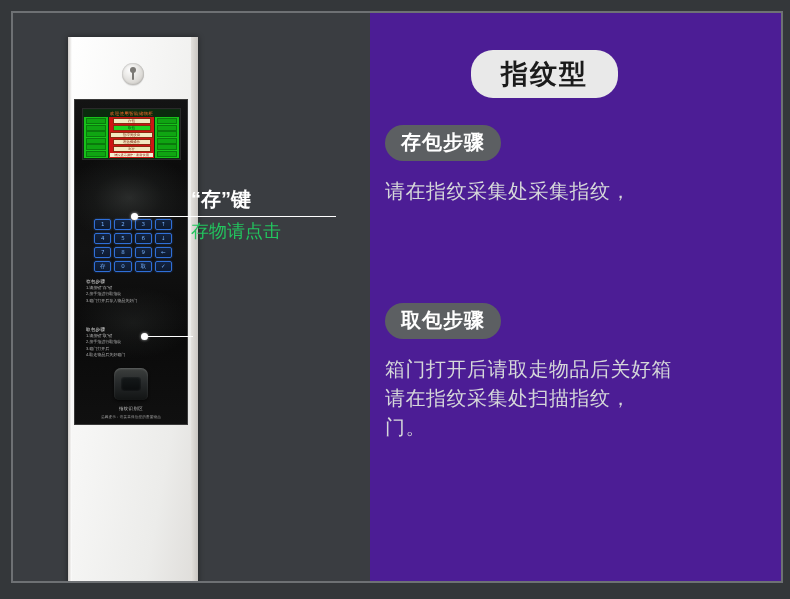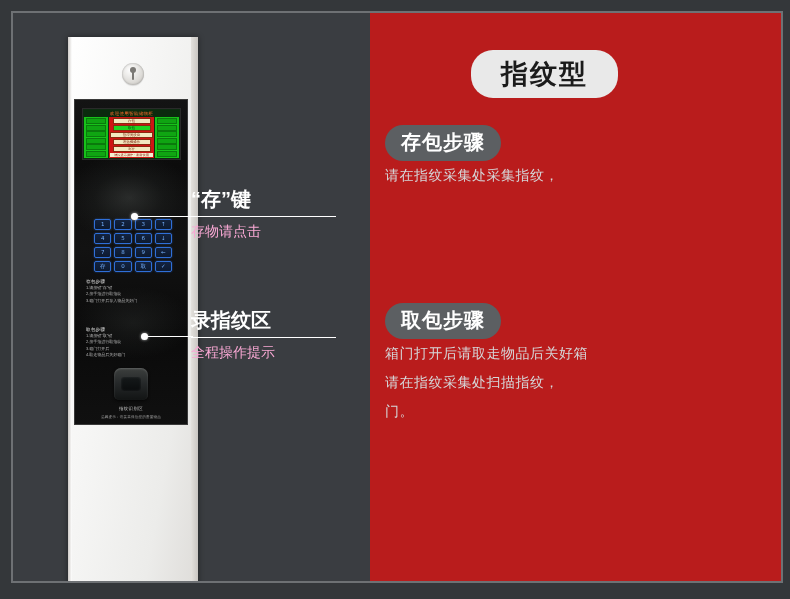--- a/index.html
+++ b/index.html
@@ -44,21 +44,21 @@
     height: 568px;
     background: #3a3d41;
     overflow: hidden;
   }
   #right-panel {
     position: absolute;
     left: 370px;
     top: 13px;
     width: 411px;
     height: 568px;
-    background: #b91c1c;
+    background: #4c1d95;
     overflow: hidden;
   }
 
   
   #cabinet {
     position: absolute;
     left: 55px;
     top: 24px;
     width: 130px;
     height: 554px;
@@ -341,23 +341,23 @@
     color: #ffffff;
     white-space: nowrap;
   }
   .callout-rule {
     width: 145px;
     height: 1px;
     background: #ffffff;
     margin: 4px 0 5px 0;
   }
   .callout-sub {
-    font-size: 14px;
+    font-size: 18px;
     line-height: 18px;
-    color: #f9a8d4;
+    color: #22c55e;
     white-space: nowrap;
   }
 
   
   #title-pill {
     position: absolute;
     left: 101px;
     top: 37px;
     padding: 7px 30px;
     background: #e9e9e9;
@@ -378,22 +378,23 @@
     border-radius: 18px;
     padding: 5px 16px 6px 16px;
     color: #ffffff;
     font-size: 20px;
     line-height: 25px;
     font-weight: bold;
     letter-spacing: 1px;
     white-space: nowrap;
   }
   .step-text {
+    margin-top: 16px;
     color: #d5d7d9;
-    font-size: 14px;
+    font-size: 20px;
     line-height: 29px;
     letter-spacing: .5px;
   }
   .step-text div { white-space: nowrap; }
 </style>
 </head>
 <body>
 
 <div id="page">
 
@@ -489,25 +490,20 @@
     <div class="callout-dot" style="left:118px; top:200px;"></div>
     <div class="callout-lead" style="left:123px; top:203px; width:57px;"></div>
     <div class="callout" style="left:178px; top:173px;">
       <div class="callout-title">“存”键</div>
       <div class="callout-rule"></div>
       <div class="callout-sub">存物请点击</div>
     </div>
 
     <div class="callout-dot" style="left:128px; top:320px;"></div>
     <div class="callout-lead" style="left:133px; top:323px; width:47px;"></div>
-    <div class="callout" style="left:178px; top:294px;">
-      <div class="callout-title">录指纹区</div>
-      <div class="callout-rule"></div>
-      <div class="callout-sub">全程操作提示</div>
-    </div>
 
   </div>
 
   <div id="right-panel">
 
     <div id="title-pill">指纹型</div>
 
     <div class="step-block one">
       <div class="step-pill">存包步骤</div>
       <div class="step-text">

